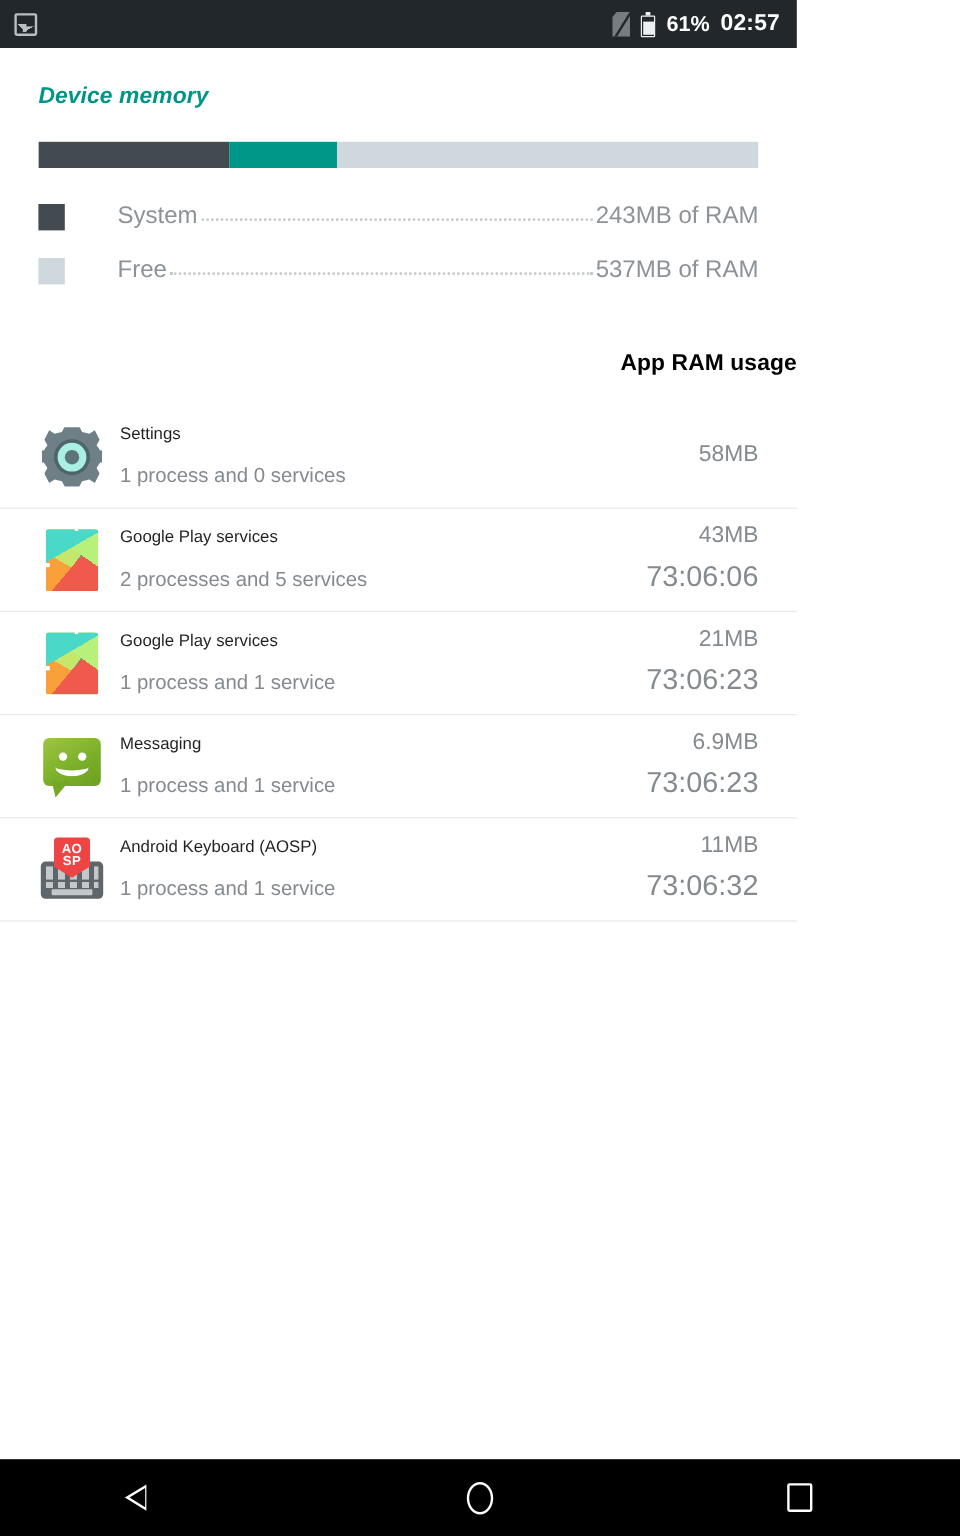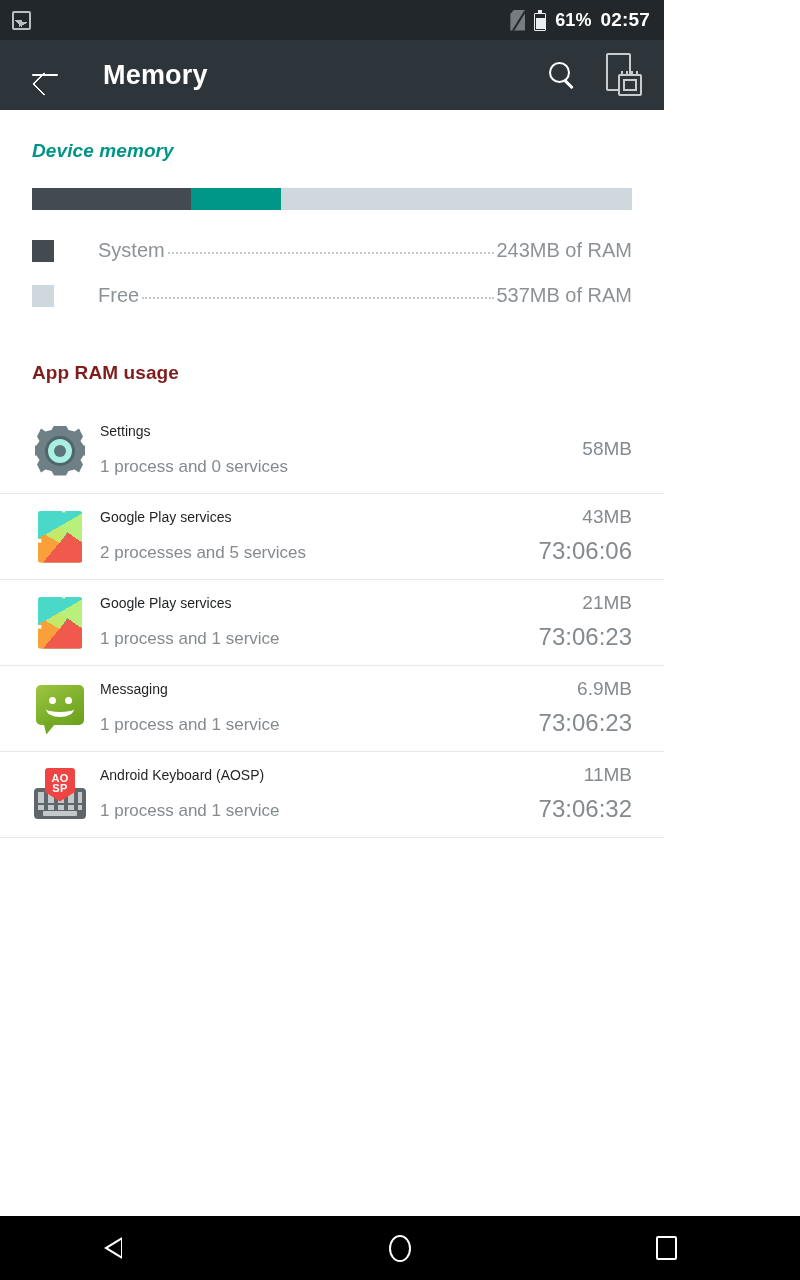--- a/index.html
+++ b/index.html
@@ -274,32 +274,20 @@
       <span class="ic-battery">
         <span class="cap"></span>
           <span class="body"></span>
           <span class="fill"></span>
       </span>
       <span class="sb-pct">61%</span>
       <span class="sb-text">02:57</span>
     </div>
   </div>
 
-  <div class="action-bar" style="background: rgb(45, 53, 59);">
-    <div class="ab-back"></div>
-    <div class="ab-title">Memory</div>
-    <div class="ab-actions">
-      <div class="ic-search"></div>
-      <div class="ic-memchip">
-        <span class="phone"></span>
-          <span class="pins"></span>
-          <span class="chip"></span>
-      </div>
-    </div>
-  </div>
 
   <div class="content">
 
     <div id="sec-device">
       <div class="section-title" style="color: rgb(0, 149, 135); font-style: italic;">Device memory</div>
 
       <div class="mem-bar">
         <div class="seg-system" style="width: 26.5%; background: rgb(67, 74, 80);"></div>
         <div class="seg-apps" style="width: 15%; background: rgb(0, 150, 136);"></div>
         <div class="seg-free" style="width: 58.5%; background: rgb(207, 216, 220);"></div>
@@ -315,21 +303,21 @@
         <div class="legend-row">
           <span class="legend-sw" style="background: rgb(207, 216, 220);"></span>
           <span class="legend-label">Free</span>
           <span class="legend-dots"></span>
           <span class="legend-value">537MB of RAM</span>
         </div>
       </div>
     </div>
 
     <div id="sec-apps">
-      <div class="section-title" style="color: #7f1d1d;">App RAM usage</div>
+      <div class="section-title" style="color: #000000; text-align: right;">App RAM usage</div>
       <div class="app-list" id="app-list">
           <div class="app-row">
             <span class="app-icon"><span class="ico-gear"><span class="teeth"></span><span class="ring"></span><span class="ring2"></span><span class="hole"></span></span></span>
             <span class="app-text">
               <div class="app-name">Settings</div>
               <div class="app-sub">1 process and 0 services</div>
             </span>
             <span class="app-right">
               <div class="app-size">58MB</div>
               <div class="app-time"></div>

